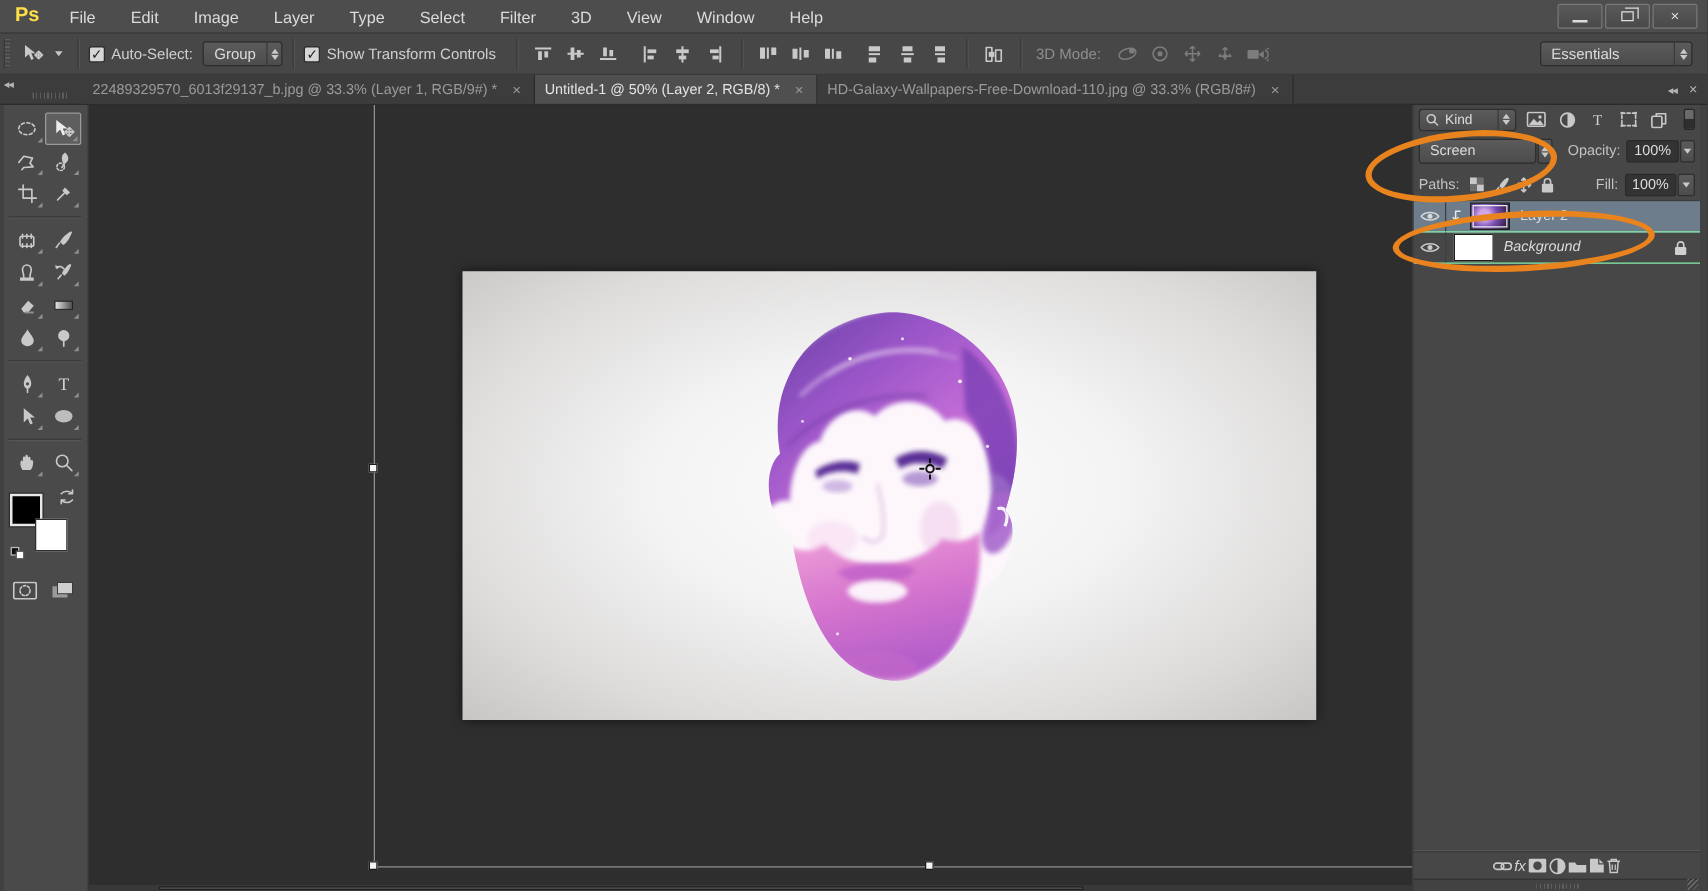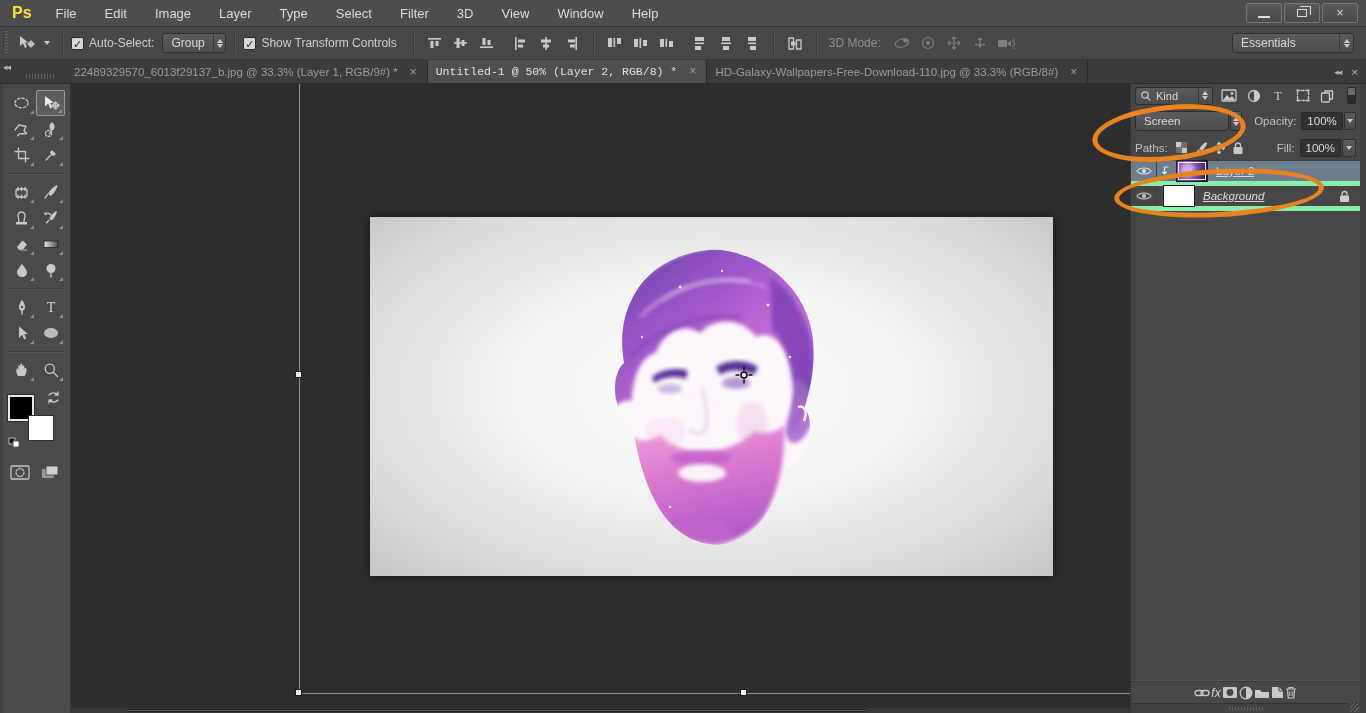--- a/index.html
+++ b/index.html
@@ -31,21 +31,21 @@
   .mini-ico{width:24px;height:22px;display:flex;align-items:center;justify-content:center;border-radius:2px;margin:0 1px;}
   .dim-label{color:#8f8f8f;margin:0 8px 0 4px;}
   .ws-combo{margin-left:auto;margin-right:12px;width:122px;justify-content:space-between;}
 
   
   .tabstrip{position:absolute;left:0;top:60px;width:1366px;height:24px;background:#3c3c3c;border-bottom:1px solid #2b2b2b;display:flex;align-items:stretch;font-size:11.5px;}
   .strip-corner{width:66px;position:relative;}
   .dbl-arrow{position:absolute;left:3px;top:2px;color:#b5b5b5;font-size:9px;letter-spacing:-1px;}
   .grip-h{position:absolute;left:26px;top:14px;width:30px;height:5px;background:repeating-linear-gradient(to right,#5d5d5d 0 1px,transparent 1px 3px);}
   .doc-tab{display:flex;align-items:center;padding:0 8px;color:#9b9b9b;background:#3c3c3c;border-right:1px solid #2b2b2b;cursor:default;white-space:nowrap;}
-  .doc-tab.active{background:#4f4f4f;color:#e3e3e3;font-family:Liberation Mono, monospace;}
+  .doc-tab.active{background:#4f4f4f;color:#e3e3e3;}
   .tab-close{margin-left:10px;color:#9b9b9b;font-size:12px;padding:0 2px;}
   .strip-right{margin-left:auto;display:flex;align-items:center;gap:10px;padding-right:8px;color:#b5b5b5;}
 
   
   .toolbar{position:absolute;left:0;top:84px;width:71px;height:629px;background:#4a4a4a;border-right:1px solid #383838;}
   .toolbar::before{content:"";position:absolute;left:0;top:0;width:3px;height:100%;background:#404040;}
   .tool-grid{display:flex;flex-wrap:wrap;width:62px;margin:6px 0 0 7px;}
   .tool{position:relative;width:29px;height:26px;display:flex;align-items:center;justify-content:center;border-radius:2px;}
   .tool .fly{position:absolute;right:2px;bottom:2px;width:0;height:0;border-left:4px solid transparent;border-bottom:4px solid #8e8e8e;}
   .tool.selected{background:#5e5e5e;border:1px solid #9a9a9a;}
@@ -81,21 +81,21 @@
   .f-toggle{width:11px;height:17px;background:linear-gradient(#6a6a6a 0 45%,#2e2e2e 45%);border:1px solid #262626;border-radius:2px;margin-left:3px;}
   .blend-row{height:28px;display:flex;align-items:center;padding:0 4px;}
   .blend-combo{width:110px;height:20px;}
   .opacity-label{margin-left:12px;color:#c3c3c3;}
   .val-well{display:inline-flex;align-items:center;height:18px;background:#333;border:1px solid #2a2a2a;border-radius:2px;color:#ddd;padding:0 5px;margin-left:5px;}
   .well-btn{width:14px;height:18px;background:linear-gradient(#5b5b5b,#4c4c4c);border:1px solid #2e2e2e;border-radius:2px;display:flex;align-items:center;justify-content:center;margin-left:1px;}
   .lock-row{height:26px;display:flex;align-items:center;padding:0 4px;border-bottom:1px solid #3d3d3d;}
   .lock-label{color:#c3c3c3;margin-right:4px;}
   .l-ico{width:19px;height:18px;display:flex;align-items:center;justify-content:center;}
   .fill-label{margin-left:auto;color:#c3c3c3;}
-  .layer-row{height:25px;display:flex;align-items:center;border-bottom:5px solid #86efac;position:relative;text-decoration:underline;}
+  .layer-row{height:25px;display:flex;align-items:center;border-bottom:1px solid #86efac;position:relative;}
   .layer-row.selected{background:#6d7d8b;}
   .eye-cell{width:26px;height:100%;display:flex;align-items:center;justify-content:center;border-right:1px solid #3f3f3f;}
   .thumb{width:32px;height:22px;border:1px solid #1f1f1f;background:#fff;margin-left:6px;position:relative;flex:none;}
   .thumb.galaxy{background:radial-gradient(circle at 35% 45%,#cfa7e8 0 18%,#7a4fb2 45%,#2c1840 90%);outline:1px solid #eee;outline-offset:-3px;}
   .thumb.checker{background:conic-gradient(#bdbdbd 0 25%,#fff 0 50%,#bdbdbd 0 75%,#fff 0) 0 0/8px 8px;}
   .thumb.checker .blob{position:absolute;left:8px;top:2px;width:14px;height:17px;background:radial-gradient(#1a1a1a 30%,rgba(20,20,20,.65) 60%,transparent 75%);border-radius:50% 60% 55% 50%;}
   .thumb.grad{background:linear-gradient(115deg,#1b1b1b 0%,#6e6e6e 55%,#bfbfbf 100%);}
   .thumb.mask{background:#fff;width:36px;}
   .lname{margin-left:8px;color:#dcdcdc;white-space:nowrap;}
   .lname.u{text-decoration:underline;}

